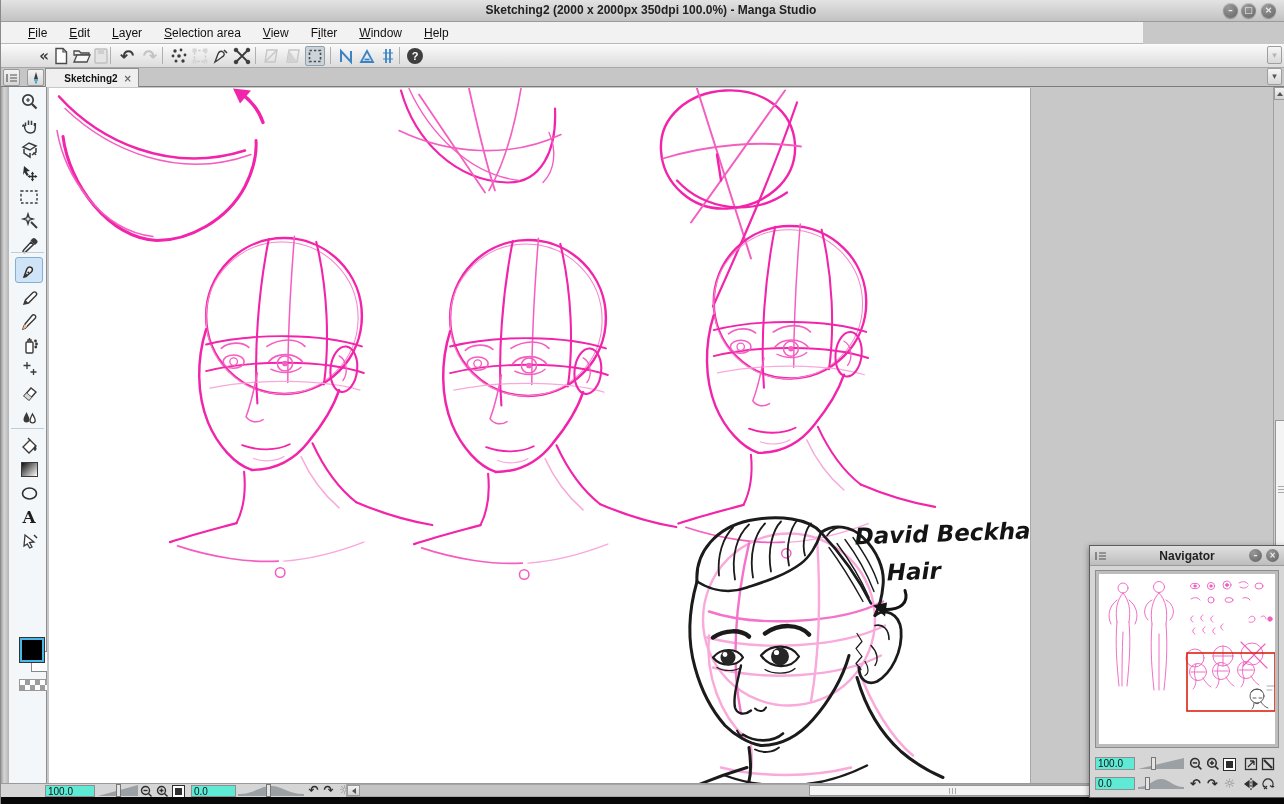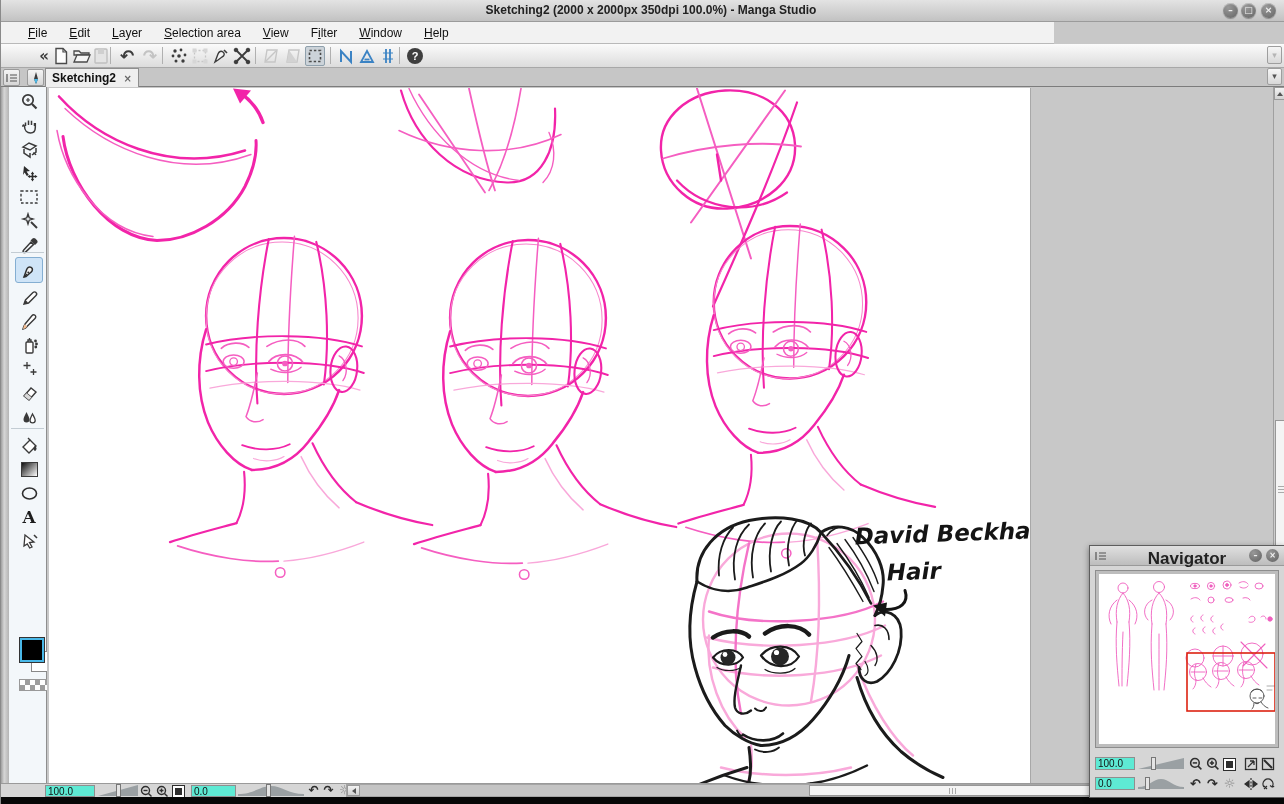--- a/index.html
+++ b/index.html
@@ -13,21 +13,21 @@
     background:linear-gradient(#e3e3e3,#c2c2c2);border-bottom:1px solid #9b9b9b;box-sizing:border-box;}
   #title-text{position:absolute;left:16px;right:0;top:3px;text-align:center;
     font-size:12px;font-weight:bold;color:#222;}
   .winbtn{position:absolute;top:3px;width:15px;height:15px;border-radius:50%;
     background:radial-gradient(circle at 35% 30%,#9a9a9a,#636363);
     color:#f2f2f2;font-size:9px;line-height:15px;text-align:center;font-weight:bold;
     box-shadow:inset 0 1px 1px rgba(255,255,255,.5),0 1px 1px rgba(0,0,0,.3);}
   #btn-min{right:47px;} #btn-max{right:29px;} #btn-close{right:9px;}
 
   
-  #menubar{position:absolute;left:0;top:22px;width:1053px;height:22px;
+  #menubar{position:absolute;left:0;top:22px;width:1142px;height:22px;
     background:#f2f2f2;border-bottom:1px solid #b9b9b9;box-sizing:border-box;
     display:flex;align-items:center;padding-left:16px;gap:0;}
   .menu-item{font-size:12px;color:#111;padding:3px 11px 3px 11px;white-space:nowrap;}
   .menu-item u{text-decoration:underline;}
 
   
   #toolbar{position:absolute;left:0;top:44px;width:1284px;height:24px;
     background:linear-gradient(#fbfbfb,#dcdcdc);border-bottom:1px solid #a8a8a8;box-sizing:border-box;}
   .tbi{position:absolute;top:2px;width:20px;height:20px;display:flex;align-items:center;justify-content:center;}
   .tbsep{position:absolute;top:3px;width:1px;height:17px;background:#b0b0b0;}
@@ -36,21 +36,21 @@
   .tb-glyph{font-size:15px;font-weight:bold;color:#3c3c3c;}
   .dropbtn{position:absolute;width:15px;height:18px;background:linear-gradient(#f6f6f6,#d8d8d8);
     border:1px solid #9e9e9e;border-radius:2px;color:#777;font-size:9px;text-align:center;line-height:17px;box-sizing:border-box;}
 
   
   #tabbar{position:absolute;left:0;top:68px;width:1284px;height:19px;
     background:#c6c6c6;border-bottom:1px solid #7c7c7c;box-sizing:border-box;}
   #tab-active{position:absolute;left:44px;top:0px;height:19px;width:94px;
     background:#efefef;border:1px solid #8e8e8e;border-bottom:none;box-sizing:border-box;
     display:flex;align-items:center;padding:0 6px;}
-  #tab-active .lbl{font-size:12px;font-weight:bold;color:#111;flex:1;}
+  #tab-active .lbl{font-size:10px;font-weight:bold;color:#111;flex:1;text-align:right;}
   #tab-active .x{font-size:10px;color:#666;font-weight:bold;margin-left:6px;}
   .mini-widget{position:absolute;top:1px;width:17px;height:17px;background:linear-gradient(#f4f4f4,#d6d6d6);
     border:1px solid #9a9a9a;border-radius:2px;box-sizing:border-box;display:flex;align-items:center;justify-content:center;}
 
   
   #main{position:absolute;left:0;top:87px;width:1284px;height:696px;background:#c8c8c8;}
   #leftstrip{position:absolute;left:0;top:0;width:8px;height:696px;
     background:linear-gradient(90deg,#9f9f9f,#d6d6d6 40%,#b4b4b4);}
   #toolbox{position:absolute;left:8px;top:0;width:38px;height:696px;background:#f3f7fa;
     border-right:1px solid #8e8e8e;box-sizing:border-box;}
@@ -94,21 +94,21 @@
   .ramp .thumb{position:absolute;top:0;width:5px;height:13px;background:#e4e4e4;border:1px solid #777;box-sizing:border-box;}
   .mini-ico{position:absolute;width:15px;height:14px;display:flex;align-items:center;justify-content:center;
     font-size:12px;color:#2e2e2e;font-weight:bold;}
   .fit-sq{width:11px;height:11px;background:#2e2e2e;border:1px solid #2e2e2e;box-shadow:inset 0 0 0 2px #fff;}
 
   
   #navigator{position:absolute;left:1088px;top:545px;width:196px;height:253px;
     background:#d6d6d6;border:1px solid #5d5d5d;box-shadow:0 2px 6px rgba(0,0,0,.45);box-sizing:border-box;}
   #nav-title{position:absolute;left:0;top:0;right:0;height:19px;background:linear-gradient(#e0e0e0,#bdbdbd);
     border-bottom:1px solid #9a9a9a;}
-  #nav-title .t{position:absolute;left:0;right:0;top:3px;text-align:center;font-size:17px;font-weight:bold;color:#222;}
+  #nav-title .t{position:absolute;left:0;right:0;top:3px;text-align:center;font-size:12px;font-weight:bold;color:#222;}
   .navbtn{position:absolute;top:3px;width:13px;height:13px;border-radius:50%;
     background:radial-gradient(circle at 35% 30%,#989898,#606060);color:#f2f2f2;font-size:8px;line-height:13px;
     text-align:center;font-weight:bold;}
   #nav-well{position:absolute;left:5px;top:24px;width:184px;height:178px;background:#bdbdbd;
     border:1px solid #8d8d8d;box-sizing:border-box;}
   #nav-thumb{position:absolute;left:3px;top:3px;width:176px;height:170px;background:#fff;}
 
   .black-strip{position:absolute;left:0;top:797px;width:1284px;height:7px;background:#070707;}
 </style>
 </head>

